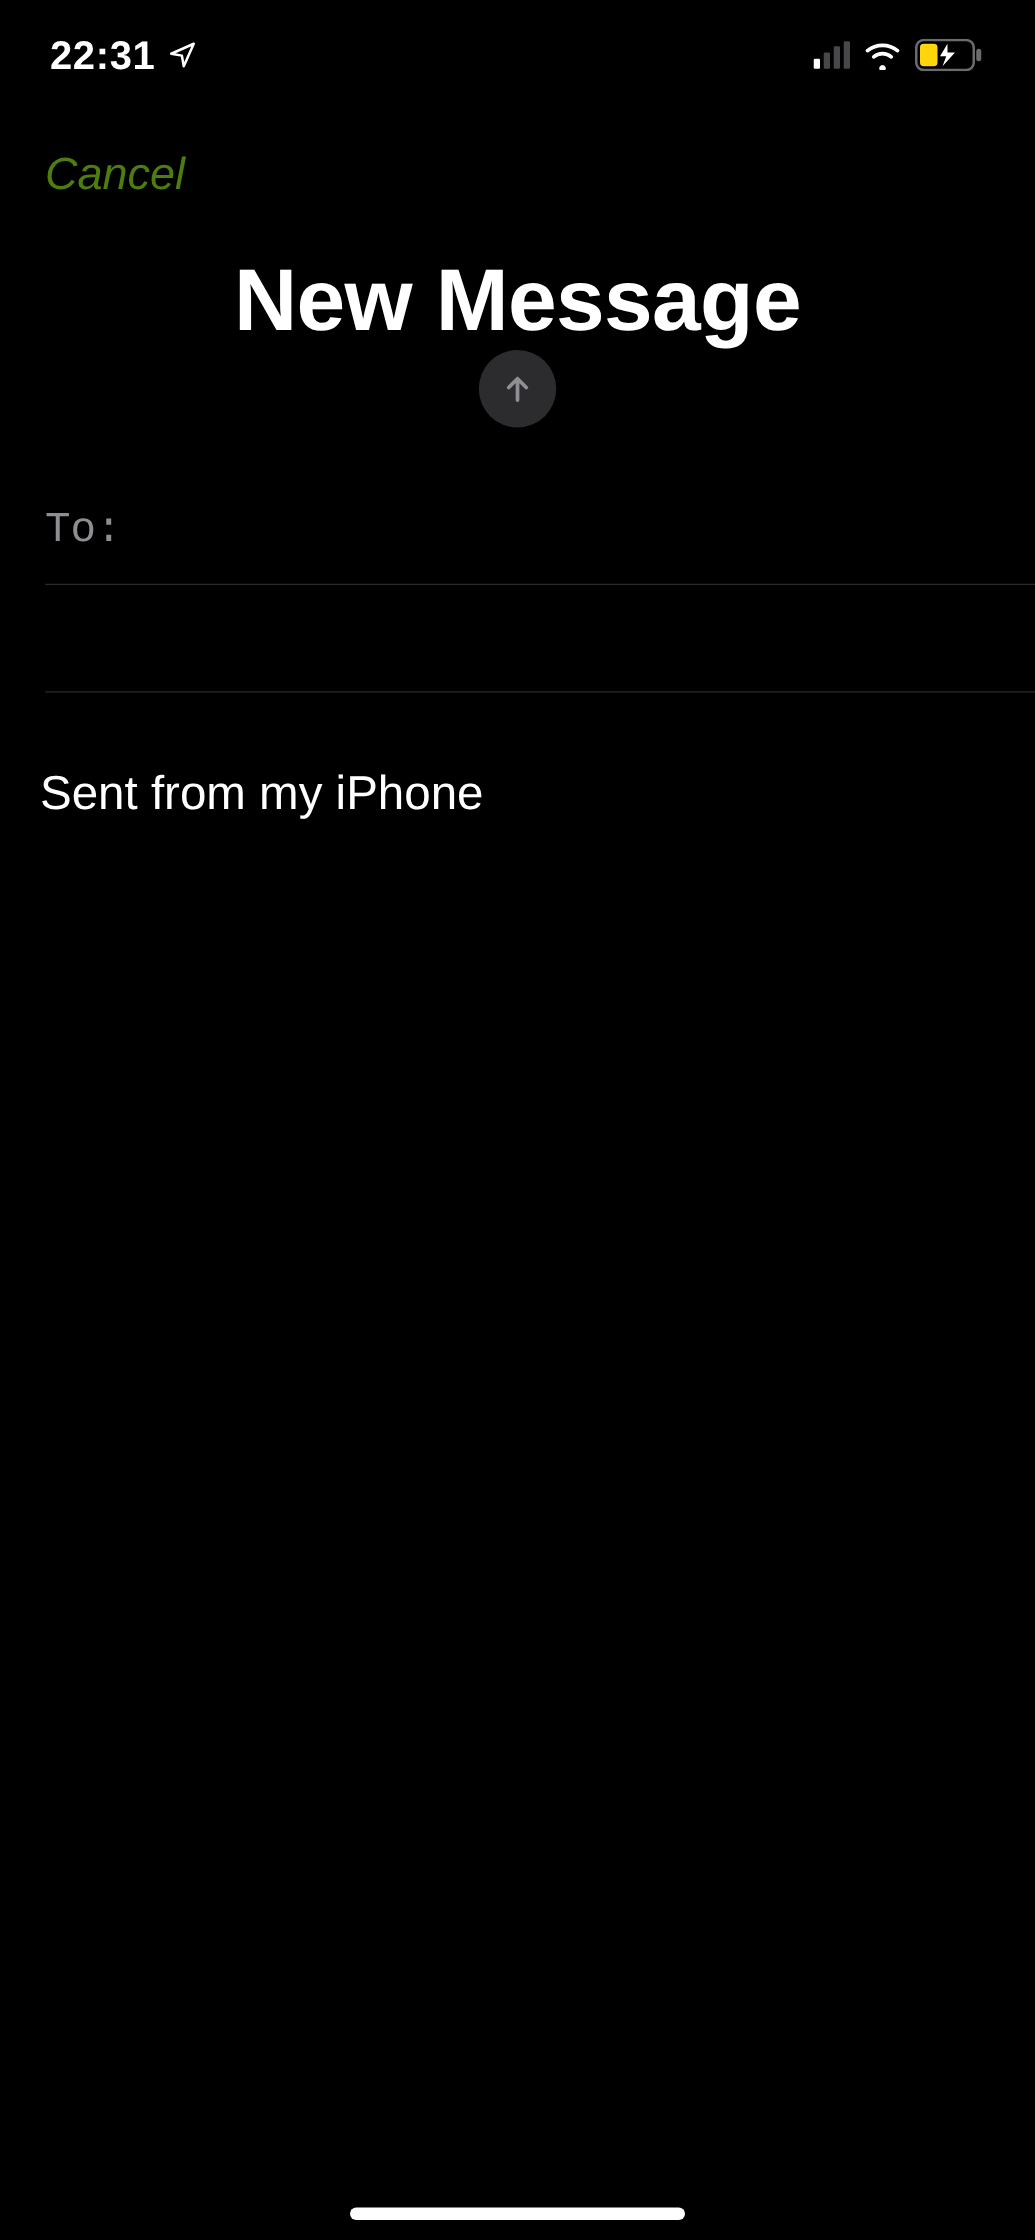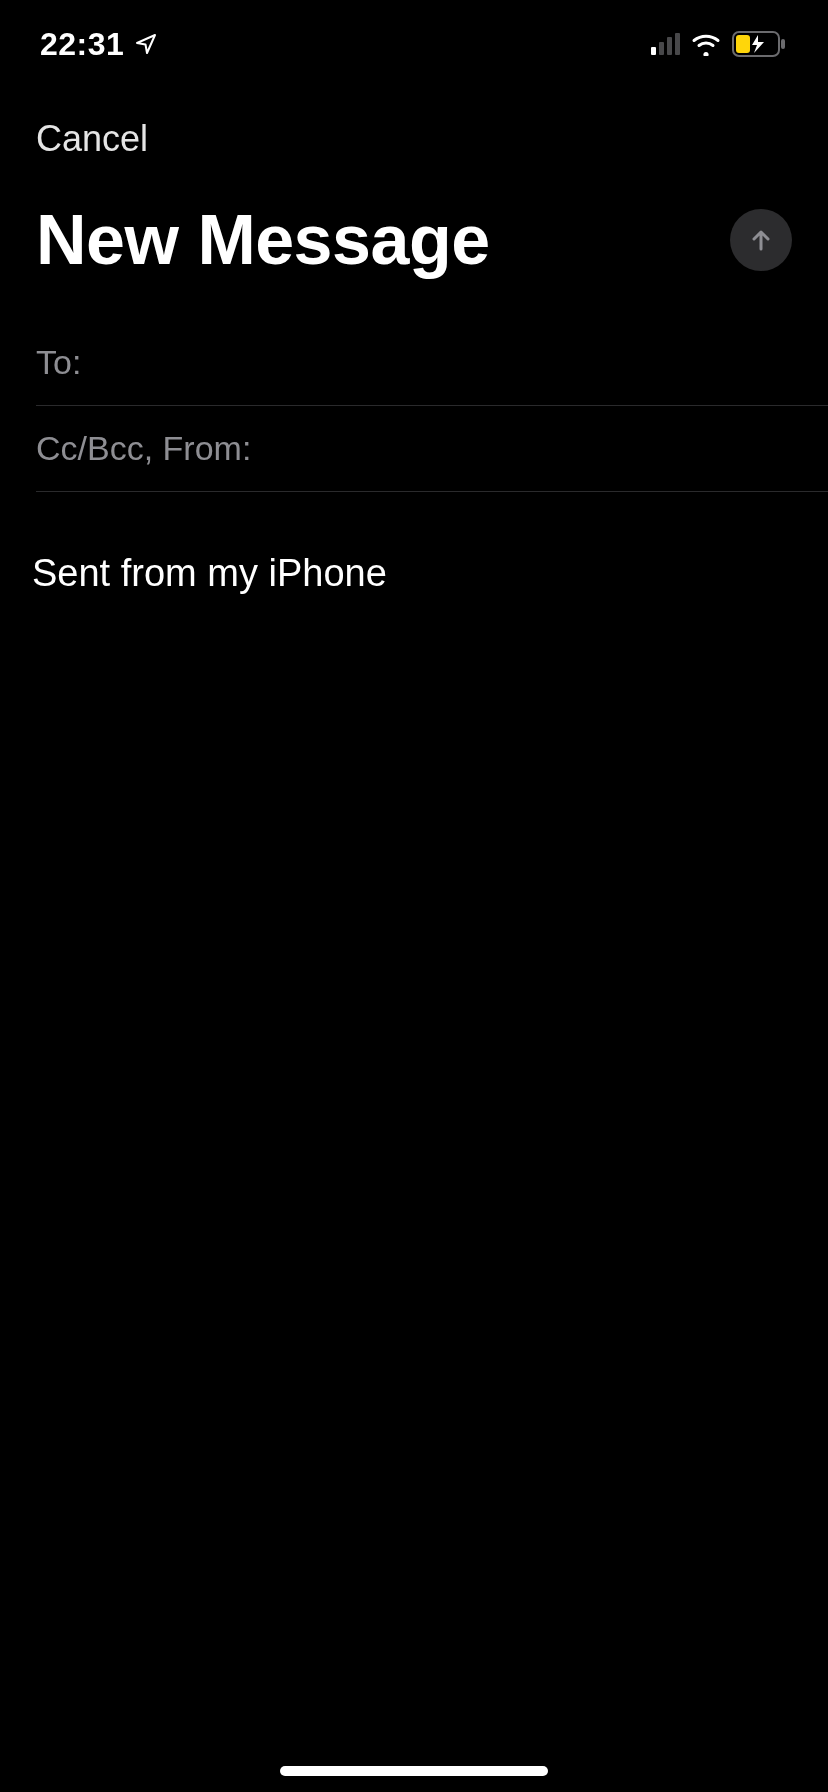--- a/index.html
+++ b/index.html
@@ -52,32 +52,34 @@
     .signal-bars span:nth-child(1){height:8px;}
     .signal-bars span:nth-child(2){height:13px;}
     .signal-bars span:nth-child(3){height:18px;}
     .signal-bars span:nth-child(4){height:22px;}
     .wifi-icon svg, .battery-icon svg { display:block; }
 
     .nav {
       padding: 30px 36px 0 36px;
     }
     .cancel {
-      color: #e5e5e5;
+      color: #4d7c0f;
       font-size: 36px;
       font-weight: 400;
       background:none;
       border:none;
       cursor:pointer;
+      font-style:italic;
     }
     .title-row {
       display:flex;
       align-items:center;
       justify-content:space-between;
       padding: 40px 36px 40px 36px;
+      flex-direction: column;
     }
     .title {
       font-size: 70px;
       font-weight: 700;
       letter-spacing: -0.5px;
       color:#fff;
     }
     .send-btn {
       width: 62px;
       height: 62px;
@@ -98,20 +100,21 @@
       display:flex;
       align-items:center;
       height: 86px;
       border-bottom: 1px solid #2a2a2c;
       gap: 8px;
     }
     .field-label {
       color: #8e8e93;
       font-size: 34px;
       font-weight: 400;
+      font-family: Liberation Mono, monospace;
     }
     .field-input {
       flex:1;
       background:transparent;
       border:none;
       outline:none;
       color:#fff;
       font-size:34px;
       height:100%;
     }
@@ -187,21 +190,20 @@
     </span>
   </button>
 </div>
 
 <div class="fields">
   <div class="field">
     <span class="field-label">To:</span>
     <input class="field-input" value="" style="">
   </div>
   <div class="field">
-    <span class="field-label">Cc/Bcc, From:</span>
     <input class="field-input" value="" style="">
   </div>
 </div>
 
 <div class="body-area">
   <div class="signature">Sent from my iPhone</div>
 </div>
 
 <div class="home-indicator"></div>
 

